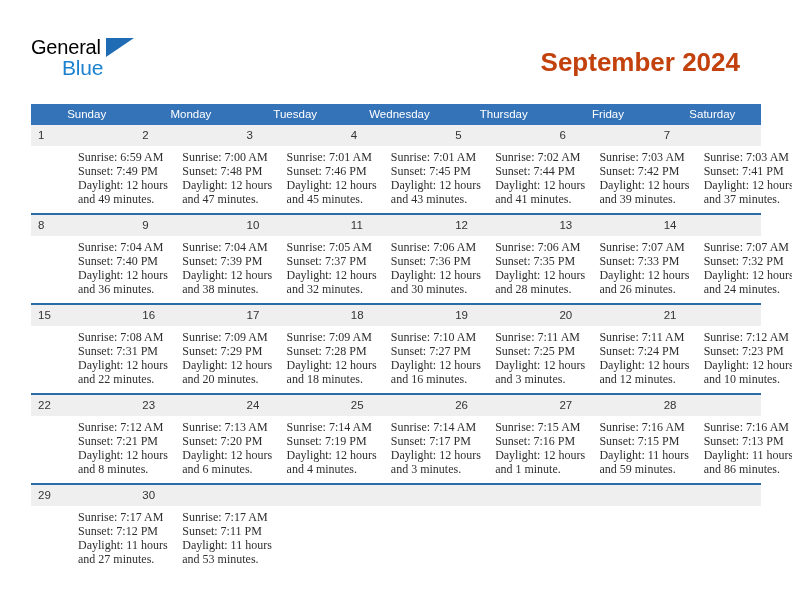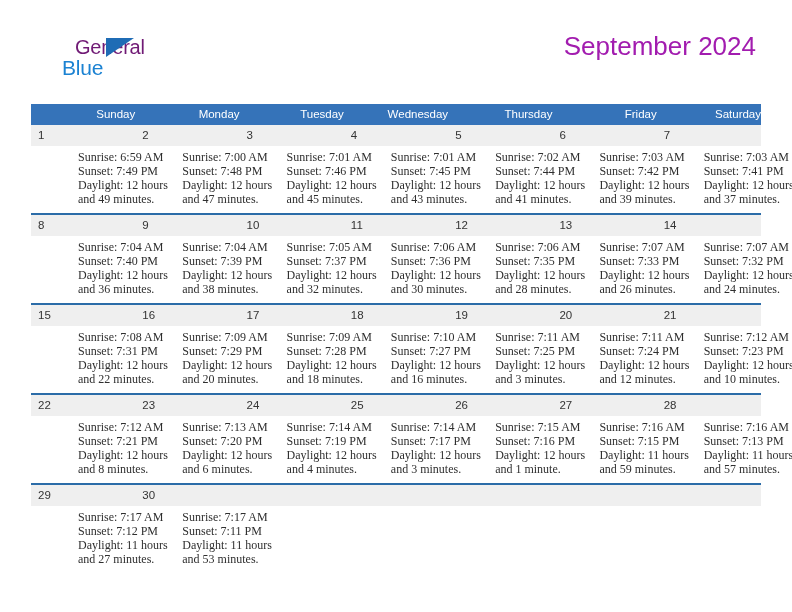--- a/index.html
+++ b/index.html
@@ -36,23 +36,22 @@
     width: 140px;
     height: 48px;
   }
   .logo-general {
     position: absolute;
     left: 0;
     top: 0;
     font-size: 20px;
     line-height: 22px;
     letter-spacing: -0.2px;
-    color: #701a75;
-    font-family: "Liberation Sans", sans-serif;
-    margin-left: 44px;
+    color: #000000;
+    font-family: "Liberation Sans", sans-serif;
   }
   .logo-tri {
     position: absolute;
     left: 75px;
     top: 2px;
     width: 0;
     height: 0;
     border-left: 28px solid #1f6cb5;
     border-bottom: 19px solid transparent;
   }
@@ -69,23 +68,23 @@
 
   .title-block {
     position: absolute;
     right: 36px;
     top: 30px;
     text-align: right;
   }
   .cal-title {
     font-size: 26px;
     line-height: 32px;
-    color: #a21caf;
-    font-weight: normal;
-    margin: 0;
+    color: #c2410c;
+    font-weight: bold;
+    margin: 16px;
     font-family: "Liberation Sans", sans-serif;
   }
   .cal-subtitle {
     font-size: 14px;
     line-height: 20px;
     color: #3a3a3a;
     margin: 6px 0 0 0;
     font-family: "Liberation Sans", sans-serif;
   }
 
@@ -98,21 +97,21 @@
     border-collapse: collapse;
     table-layout: fixed;
   }
   .calendar col { width: 104.28px; }
 
   .calendar thead th {
     background: #3573b9;
     color: #ffffff;
     font-size: 11.5px;
     font-weight: normal;
-    text-align: right;
+    text-align: center;
     padding: 4px 0 5px 7px;
     height: 12px;
     font-family: "Liberation Sans", sans-serif;
   }
 
   .calendar tbody td {
     vertical-align: top;
     padding: 0;
     border-top: 2px solid #2b6ca8;
     height: 88px;
@@ -440,21 +439,21 @@
             <div>Daylight: 11 hours</div>
             <div>and 59 minutes.</div>
           </div>
         </td>
         <td>
           <div class="daynum">28</div>
           <div class="details">
             <div>Sunrise: 7:16 AM</div>
             <div>Sunset: 7:13 PM</div>
             <div>Daylight: 11 hours</div>
-            <div>and 57 minutes.</div>
+            <div>and 86 minutes.</div>
           </div>
         </td>
       </tr>
 
       <tr>
         <td>
           <div class="daynum">29</div>
           <div class="details">
             <div>Sunrise: 7:17 AM</div>
             <div>Sunset: 7:12 PM</div>

